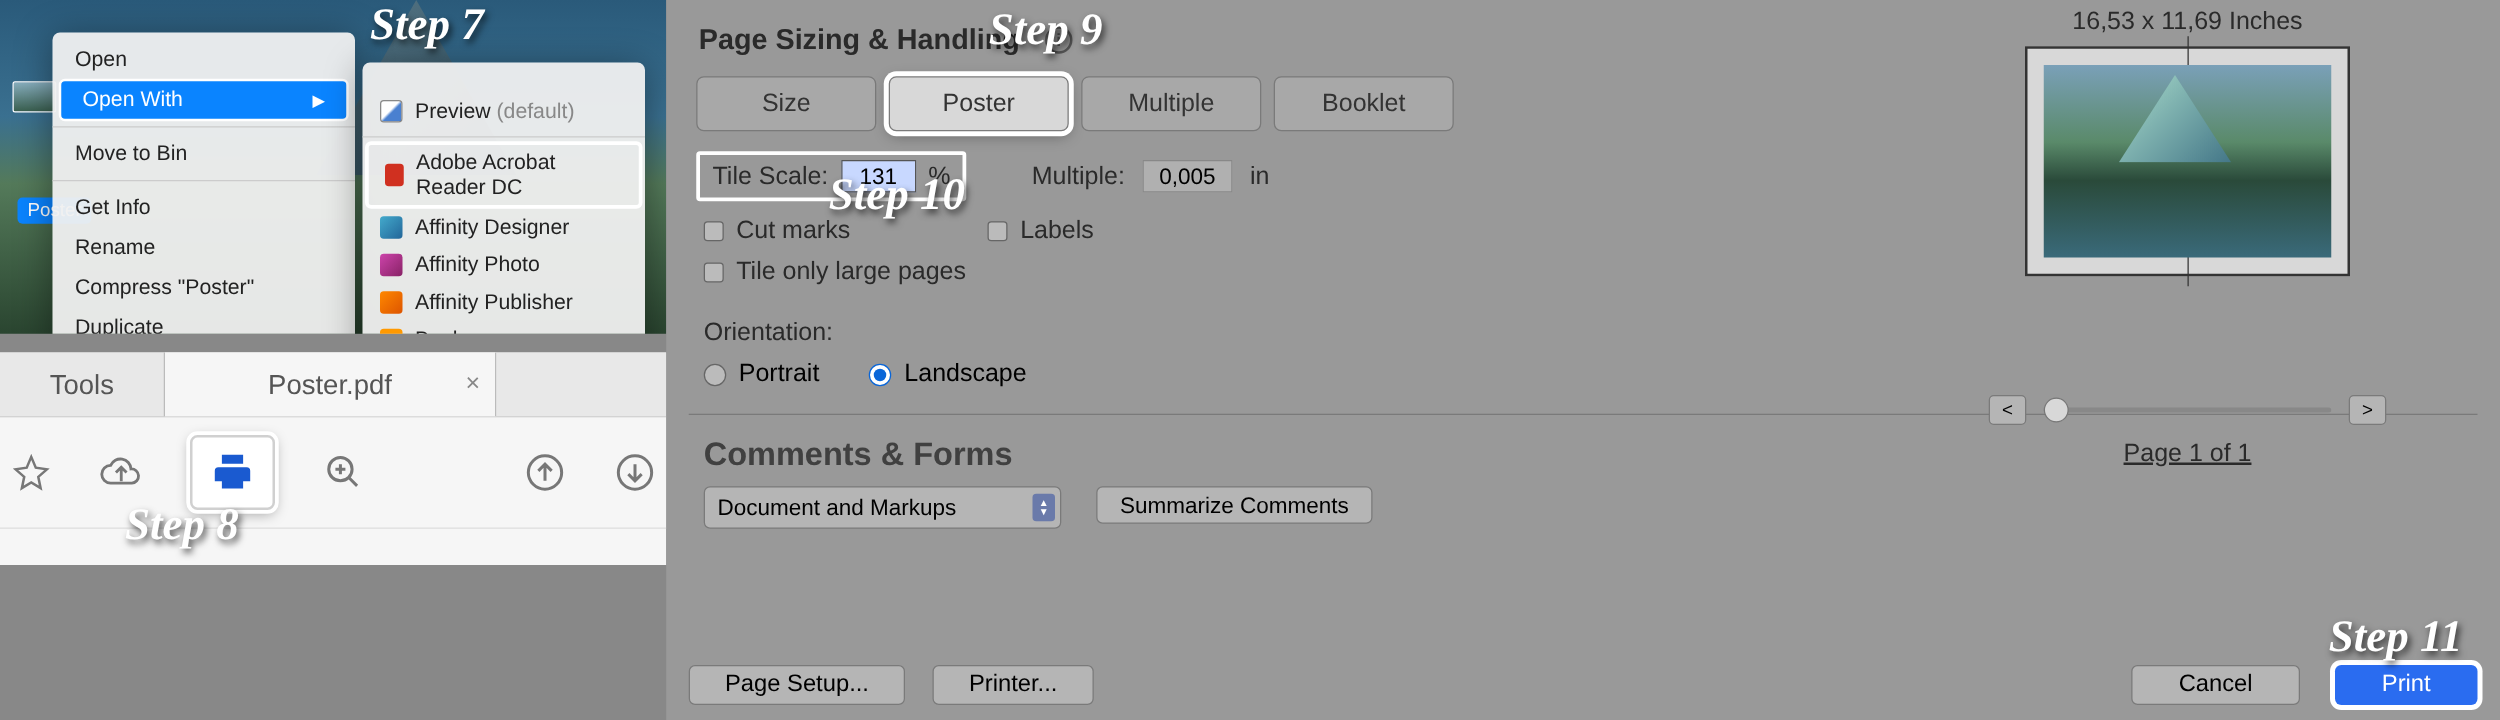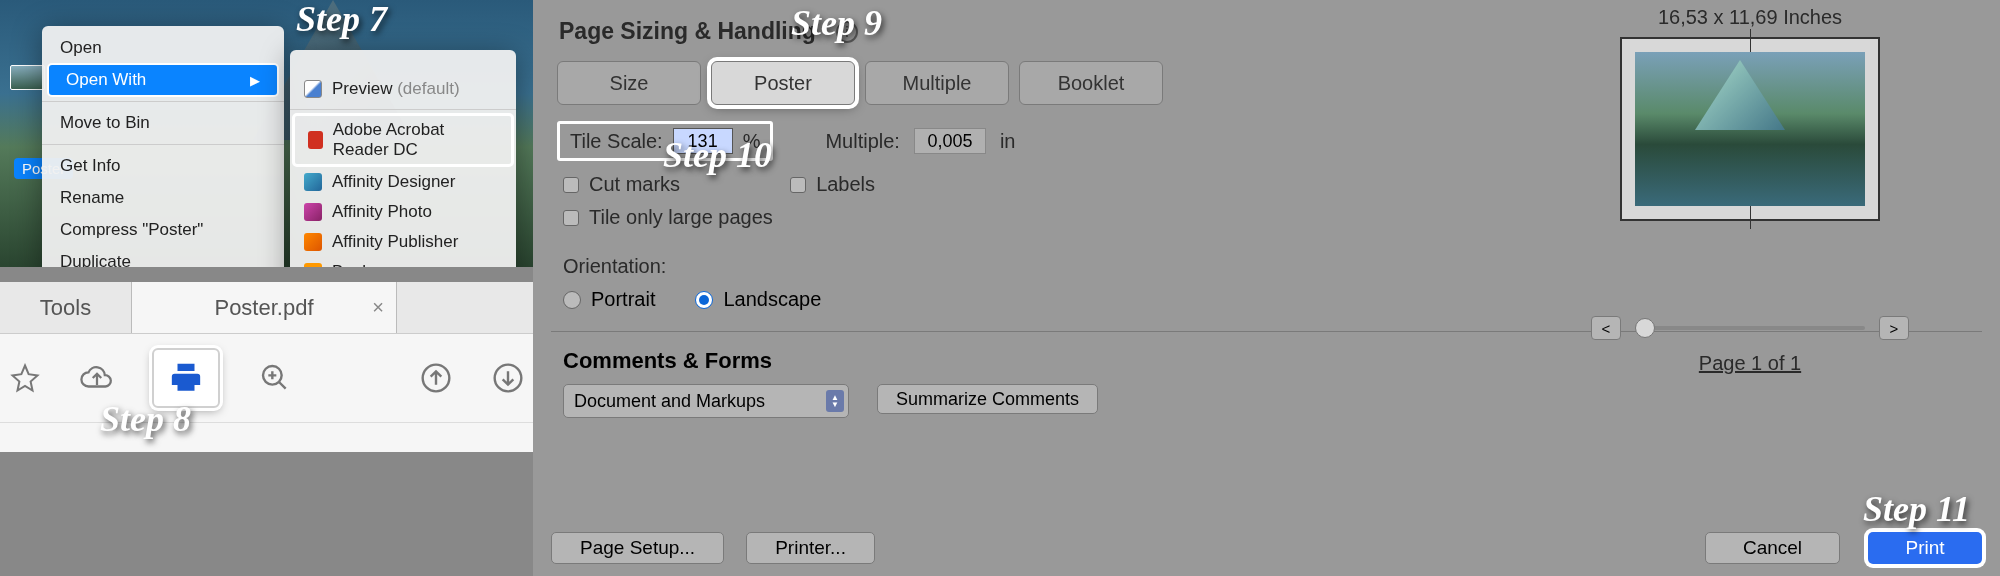--- a/index.html
+++ b/index.html
@@ -65,21 +65,21 @@
 .check { width: 16px; height: 16px; border: 1px solid #666; background: #bbb; border-radius: 3px; }
 
 .orient-row { margin: 26px 0 8px 30px; font-size: 20px; color: #2a2a2a; }
 .radio-row { display: flex; align-items: center; gap: 40px; margin: 10px 0 20px 30px; font-size: 20px; }
 .radio { width: 18px; height: 18px; border: 1px solid #666; border-radius: 50%; background: #bbb; display: inline-flex; align-items: center; justify-content: center; }
 .radio.sel { background: #fff; border-color: #0a66d8; }
 .radio.sel::after { content:""; width: 10px; height: 10px; background: #0a66d8; border-radius: 50%; }
 
 .hr { height: 1px; background: #7a7a7a; margin: 8px 18px; }
 
-.comments-title { font-size: 22px; font-weight: 700; margin: 16px 0 10px 30px; color: #000000; }
+.comments-title { font-size: 26px; font-weight: 700; margin: 16px 0 10px 30px; color: #404040; }
 .comments-row { display: flex; gap: 28px; margin: 0 0 0 30px; }
 .dropdown { height: 30px; background: #b5b5b5; border: 1px solid #7a7a7a; border-radius: 5px; display: flex; align-items: center; padding: 16px 10px; font-size: 18px; position: relative; }
 .dd-arrows { position: absolute; right: 4px; width: 18px; height: 22px; background: #6a7aaa; border-radius: 3px; display: flex; flex-direction: column; align-items: center; justify-content: center; color: #fff; font-size: 8px; line-height: 7px; }
 .sum-btn { height: 30px; background: #b5b5b5; border: 1px solid #7a7a7a; border-radius: 5px; padding: 0 18px; font-size: 18px; display: flex; align-items: center; }
 
 .bottom-row { position: absolute; bottom: 12px; left: 18px; right: 18px; display: flex; align-items: center; }
 .setup-btn { height: 32px; background: #b5b5b5; border: 1px solid #7a7a7a; border-radius: 5px; padding: 0 28px; font-size: 19px; display: flex; align-items: center; }
 .spacer { flex: 1; }
 .cancel-btn { height: 32px; width: 135px; background: #b5b5b5; border: 1px solid #7a7a7a; border-radius: 5px; font-size: 19px; display: flex; align-items: center; justify-content: center; margin-right: 28px; }
 .print-btn { height: 32px; width: 114px; background: #2a6cf0; border: none; border-radius: 5px; font-size: 19px; color: #fff; display: flex; align-items: center; justify-content: center; box-shadow: 0 0 0 4px #fff; }

